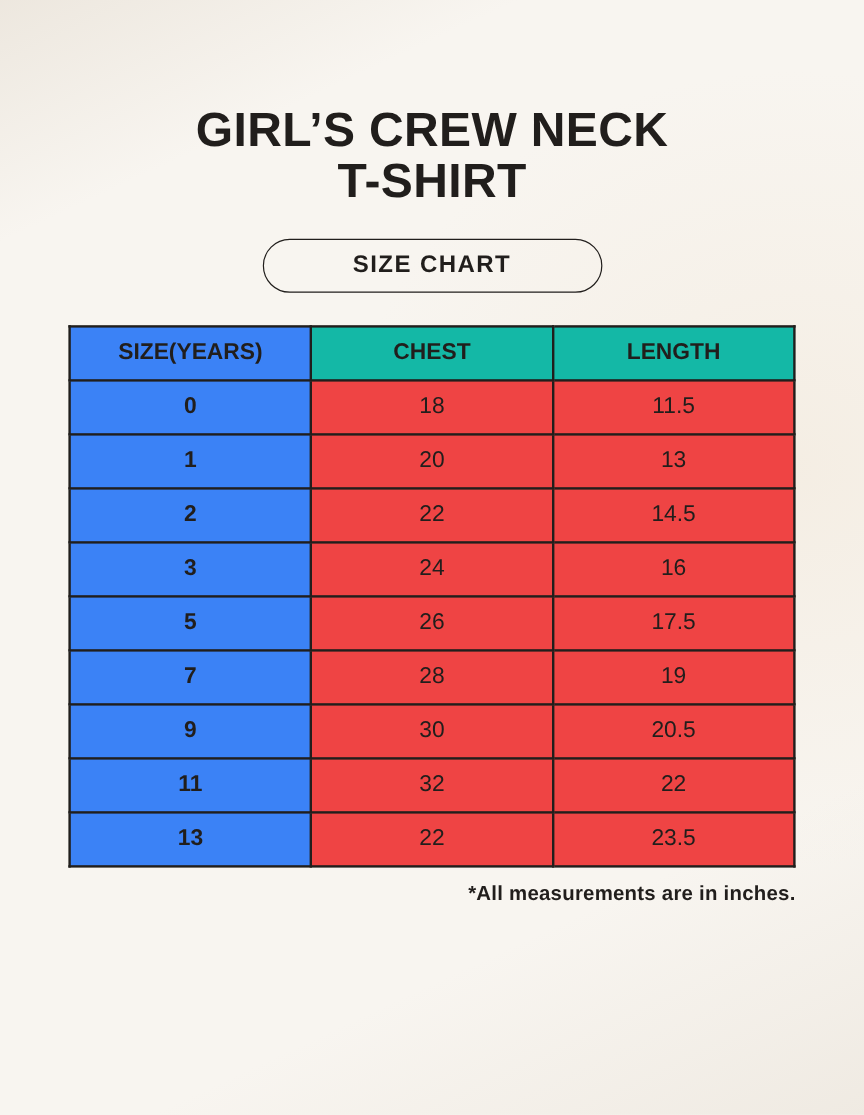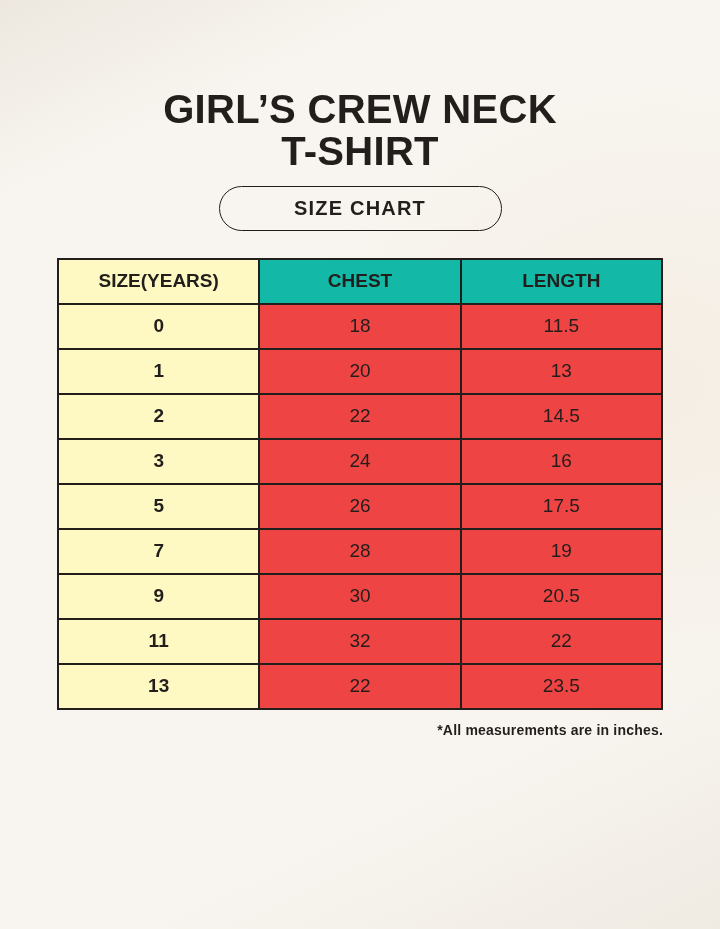--- a/index.html
+++ b/index.html
@@ -20,21 +20,21 @@
     padding-top: 88px;
     text-align: center;
     font-size: 40px;
     font-weight: 700;
     line-height: 1.06;
     letter-spacing: 0.3px;
   }
   .badge {
     width: 283px;
     height: 45px;
-    margin: 13px auto 0;
+    margin: 26px auto 0;
     border: 1.5px solid #211e1c;
     border-radius: 23px;
     display: flex;
     align-items: center;
     justify-content: center;
     font-size: 20px;
     font-weight: 700;
     letter-spacing: 1.2px;
   }
   table.size-table {
@@ -44,28 +44,28 @@
     table-layout: fixed;
   }
   .size-table th, .size-table td {
     border: 2px solid #211e1c;
     height: 45px;
     padding: 0;
     text-align: center;
     vertical-align: middle;
     font-size: 19px;
   }
-  .col-size  { background: #fef9c3; font-weight: 700; }
+  .col-size  { background: #3b82f6; font-weight: 700; }
   .head-accent { background: #14b8a6; font-weight: 700; }
   .data-cell { background: #ef4444; font-weight: 400; }
   .footnote {
     width: 606px;
     margin: 12px auto 0;
     text-align: right;
-    font-size: 14px;
+    font-size: 17px;
     font-weight: 700;
     letter-spacing: 0.2px;
   }
 </style>
 </head>
 <body>
 
 <div class="page-title">
   <div>GIRL’S CREW NECK</div>
   <div>T-SHIRT</div>

